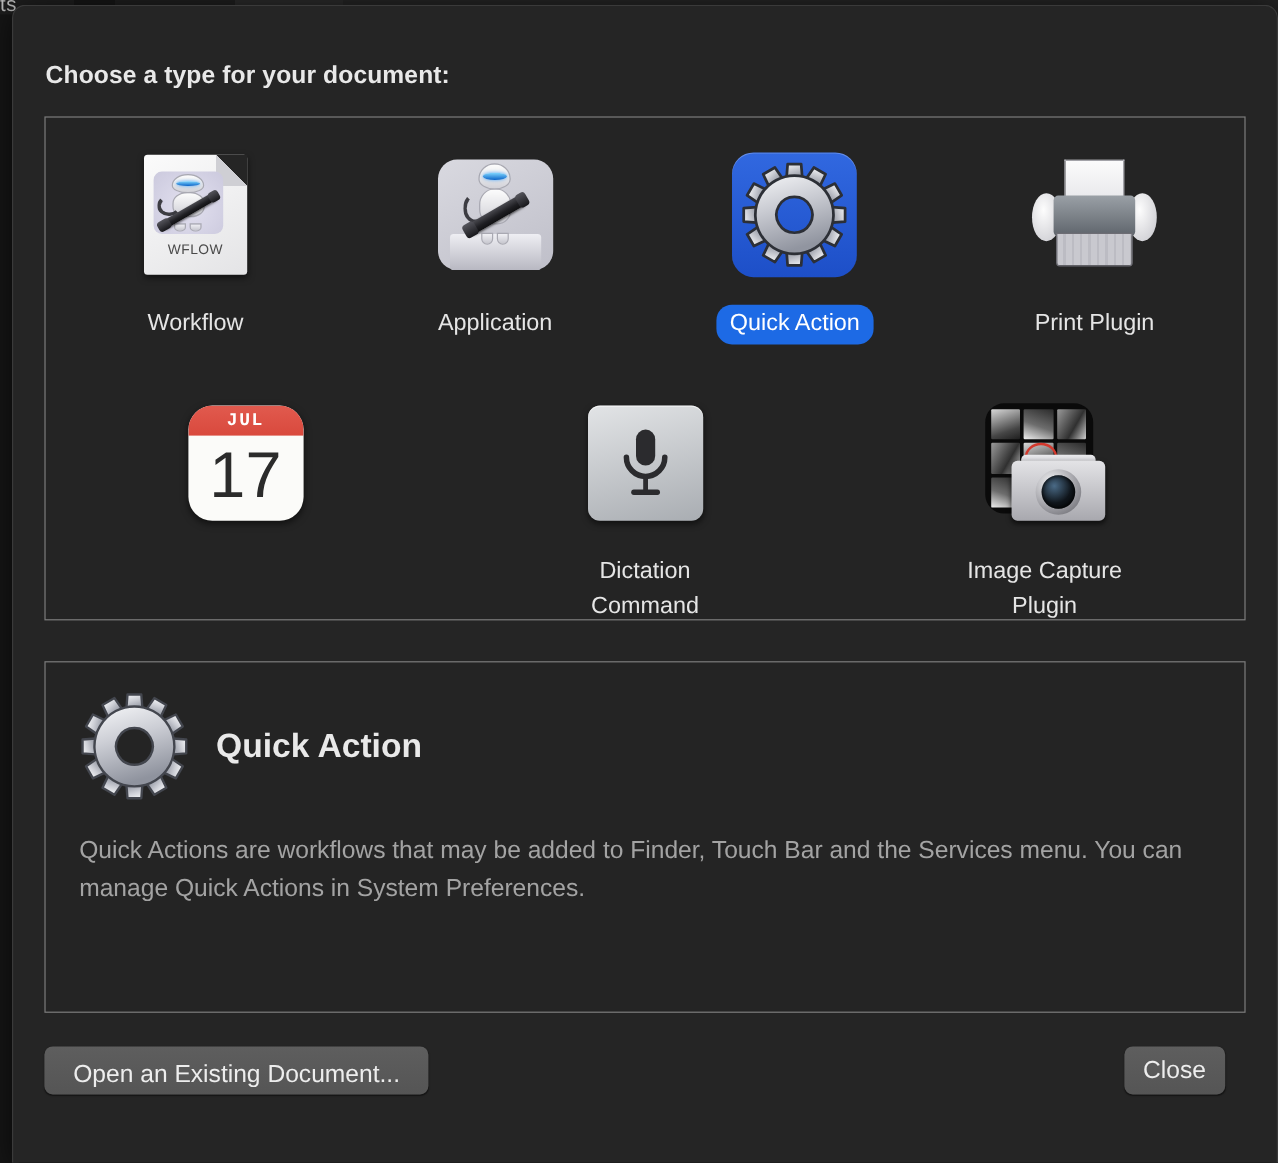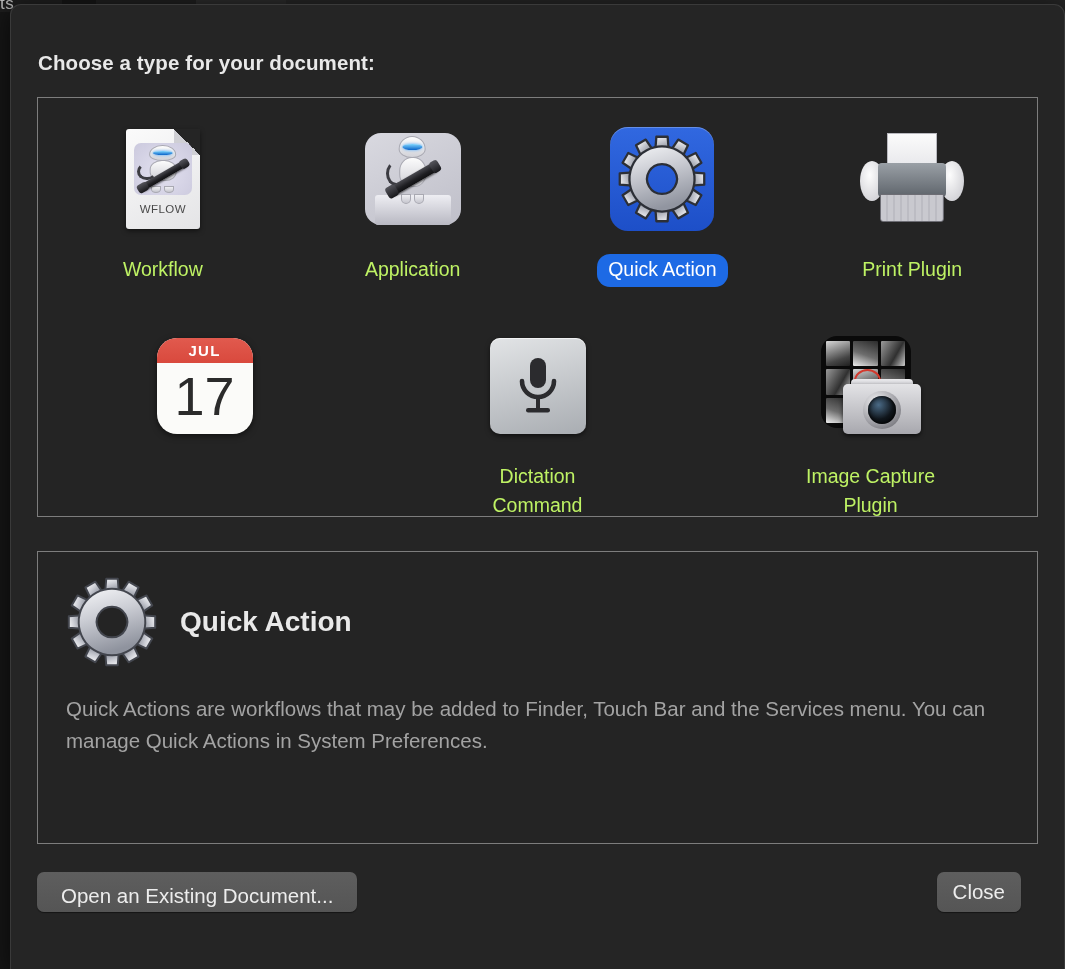--- a/index.html
+++ b/index.html
@@ -81,36 +81,36 @@
     height: 130px;
     width: 130px;
     display: flex;
     align-items: center;
     justify-content: center;
     margin-top: 2px;
   }
   .cell-label {
     margin-top: 10px;
     font-size: 19.5px;
-    color: #bef264;
+    color: #e5e5e5;
     text-align: center;
     line-height: 29px;
     padding: 1px 11px 3px 11px;
     border-radius: 13px;
     max-width: 190px;
   }
   .grid-cell.selected .cell-label {
     background: #1d6ae5;
     color: #ffffff;
   }
 
   
 
   
-  .ic-workflow { position: relative; width: 74px; height: 100px; }
+  .ic-workflow { position: relative; width: 86px; height: 100px; }
   .ic-workflow .page {
     position: absolute; inset: 0;
     background: linear-gradient(150deg,#fbfbfb,#e4e4e6);
     border-radius: 3px;
     box-shadow: 0 2px 5px rgba(0,0,0,.5);
   }
   .ic-workflow .fold {
     position: absolute; right: 0; top: 0;
     width: 26px; height: 26px;
     background: linear-gradient(225deg,#252525 50%, #cfcfd4 50%);
@@ -289,21 +289,21 @@
     background: #fbfbf9;
     box-shadow: 0 2px 6px rgba(0,0,0,.55);
   }
   .ic-cal .month {
     height: 25px;
     background: linear-gradient(180deg,#e15a4e,#d9493d);
     color: #fff;
     font-size: 15px;
     font-weight: bold;
     letter-spacing: 1.3px;
-    display: flex; align-items: center; justify-content: center;
+    display: flex; align-items: center; justify-content: center; font-family: Liberation Mono, monospace;
   }
   .ic-cal .day {
     height: 71px;
     display: flex; align-items: center; justify-content: center;
     font-size: 54px;
     color: #2b2b2b;
     font-weight: normal;
     line-height: 1;
     padding-bottom: 5px;
     font-family: "Liberation Sans", sans-serif;

